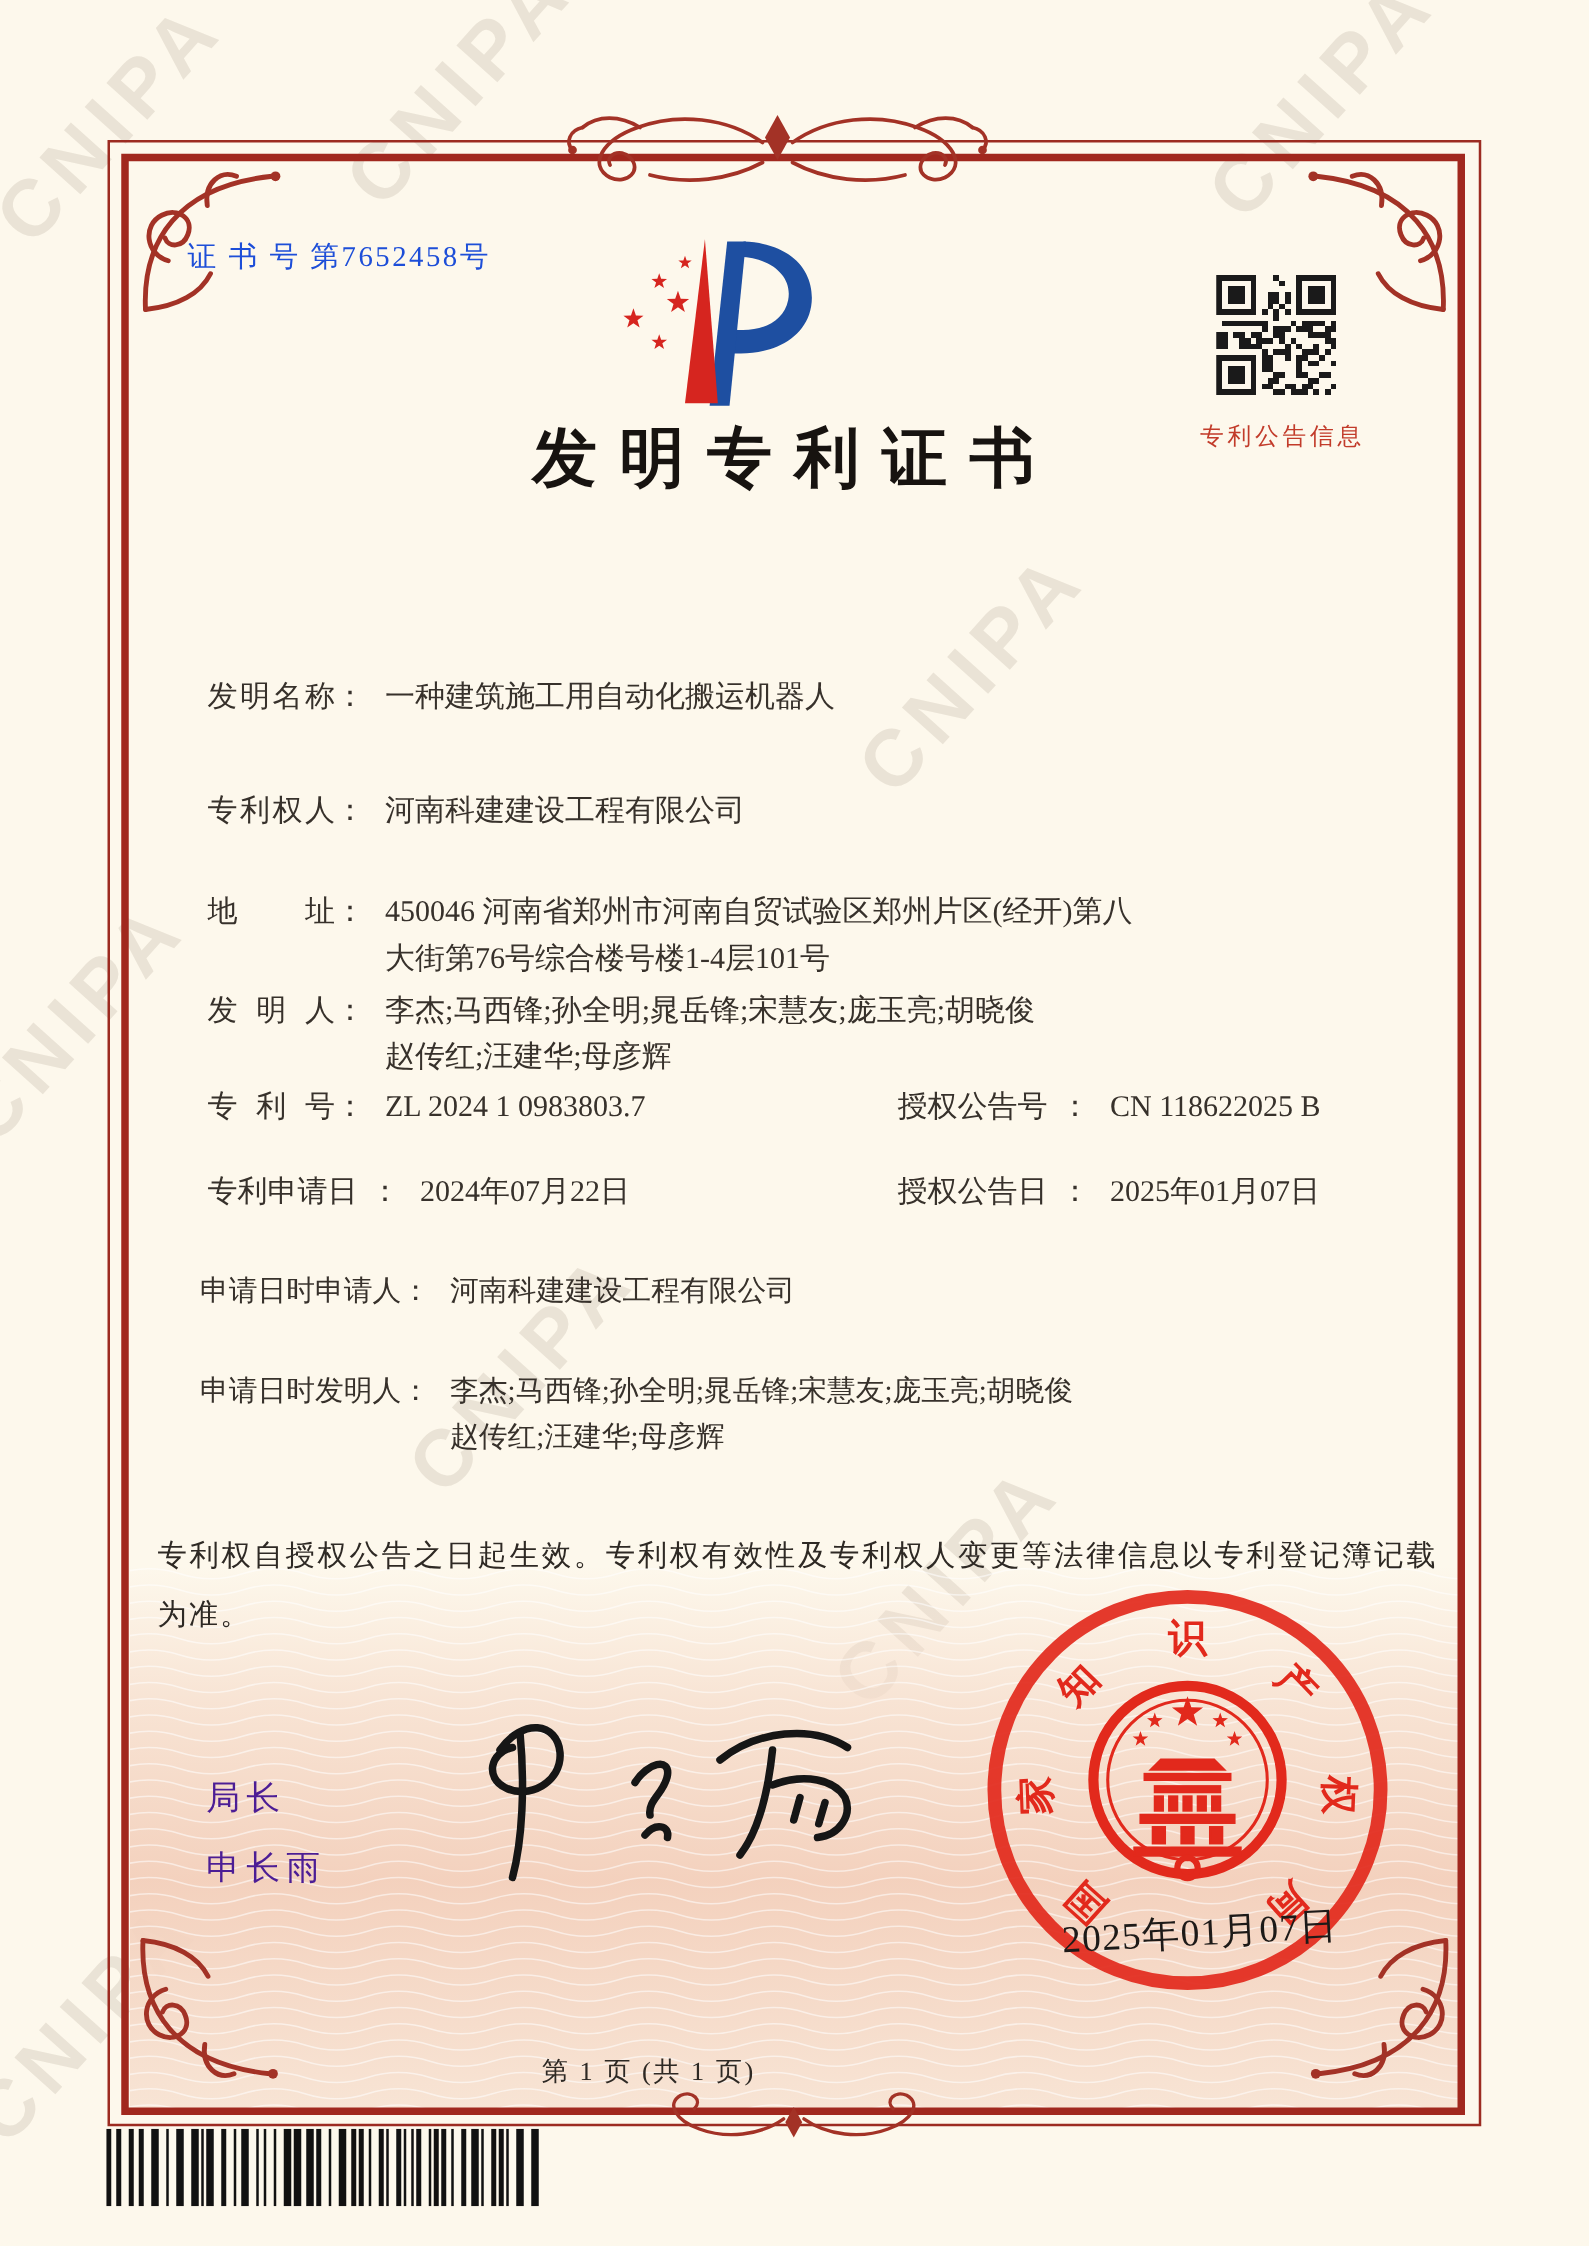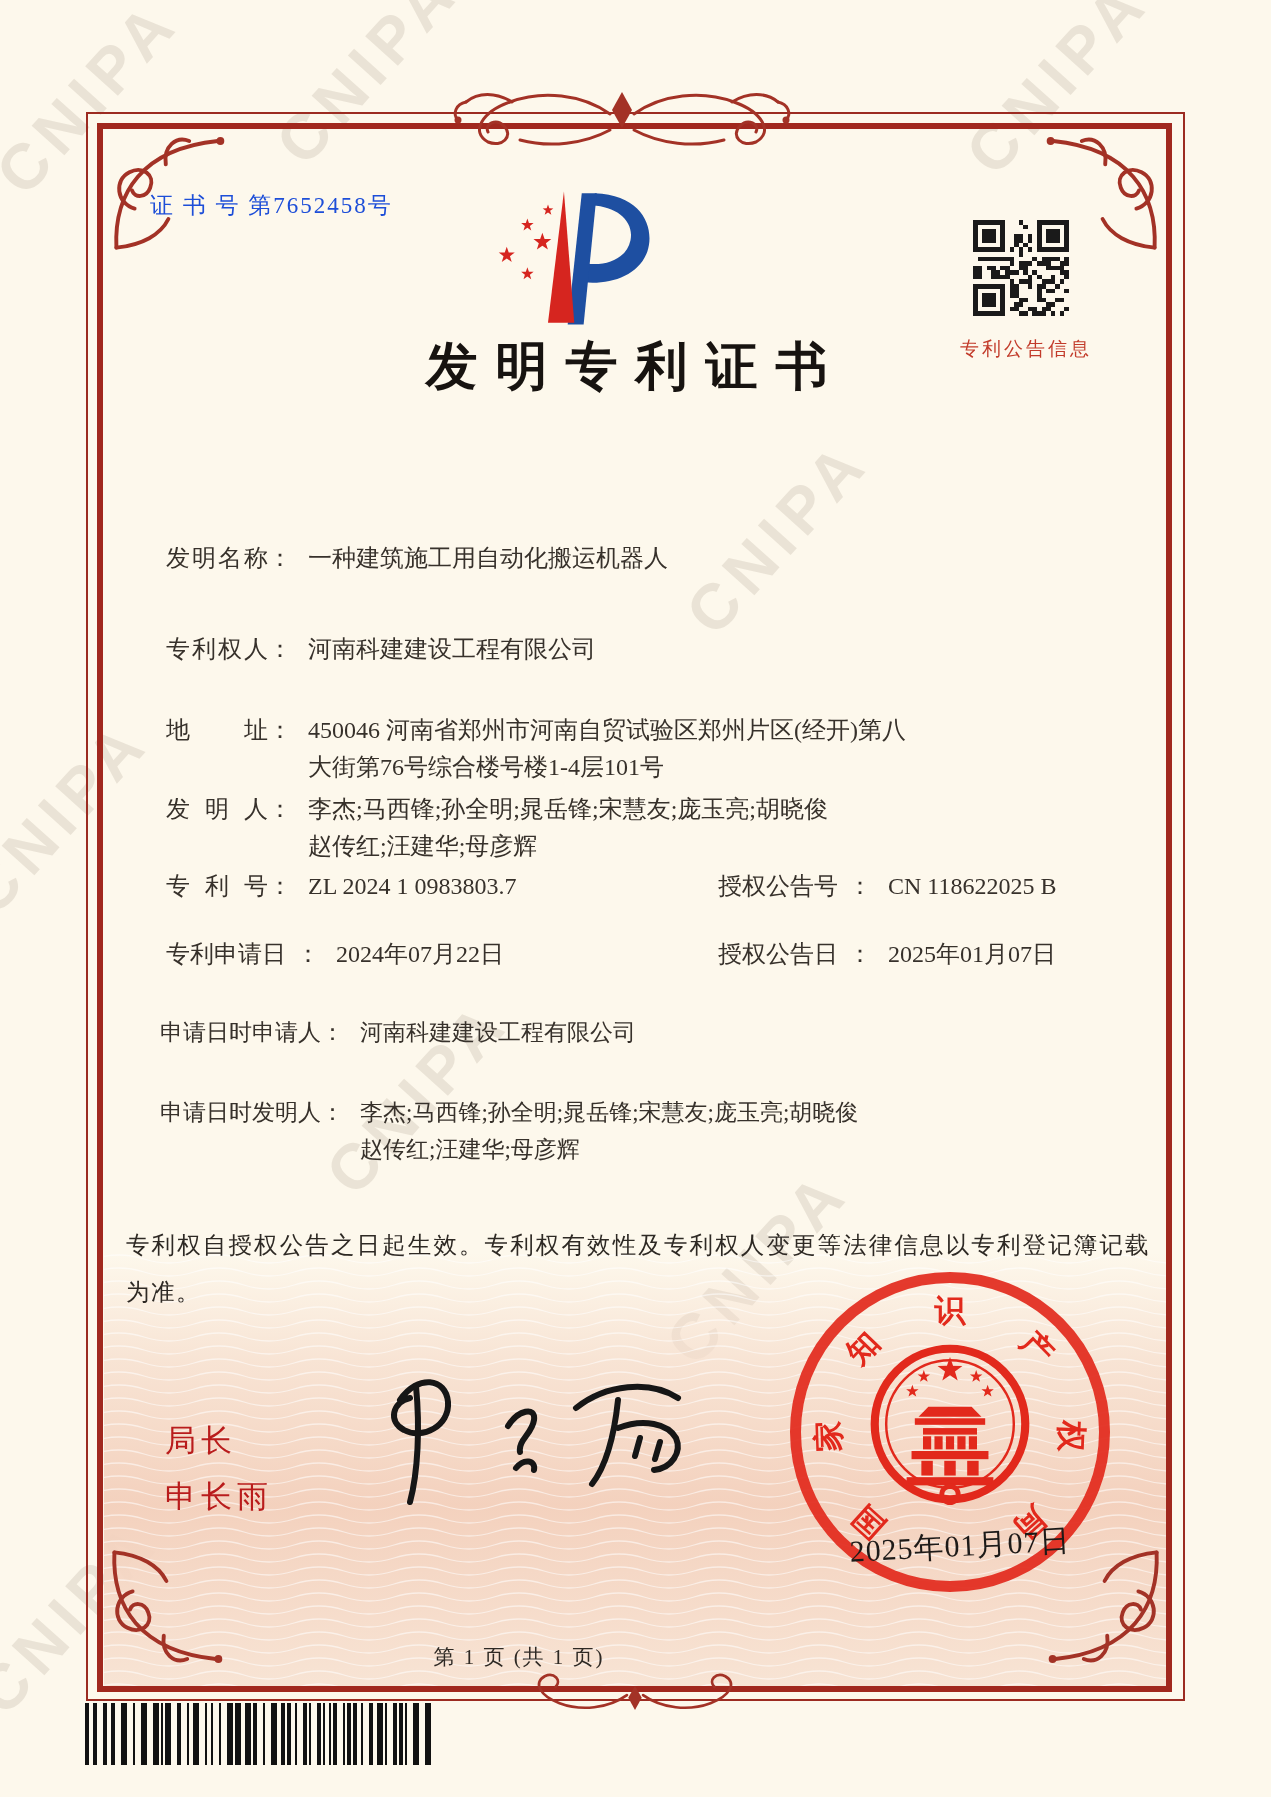--- a/index.html
+++ b/index.html
@@ -51,22 +51,22 @@
   .r-app-filing{left:160px;top:1014px;font-size:23px;}
   .r-inv-filing{left:160px;top:1094px;font-size:23px;}
   .gap8{margin-right:10px;}
 
   
   .legal{left:126px;top:1222px;width:1024px;font-size:23.5px;line-height:47px;letter-spacing:1.5px;
          color:#2e2924;z-index:3;text-align:justify;}
   .legal .l1{text-indent:28px;}
 
   
-  .officer{left:165px;font-family:"Liberation Sans", sans-serif;font-size:31px;letter-spacing:5px;
-           color:#b91c1c;z-index:4;}
+  .officer{left:165px;font-family:"Liberation Sans", sans-serif;font-size:27px;letter-spacing:5px;
+           color:#4c1d95;z-index:4;}
   .o-title{top:1420px;}
   .o-name{top:1476px;}
   .sig{left:358px;top:1368px;z-index:4;}
 
   
   .seal{left:790px;top:1272px;width:320px;height:320px;z-index:5;}
   .seal-ring{position:absolute;left:0;top:0;width:298px;height:298px;border:11px solid rgba(226,41,28,.92);
              border-radius:50%;}
   .seal-char{position:absolute;left:50%;top:50%;font-size:31px;font-weight:700;color:#e2291c;
              font-family:"Liberation Serif", serif;}

